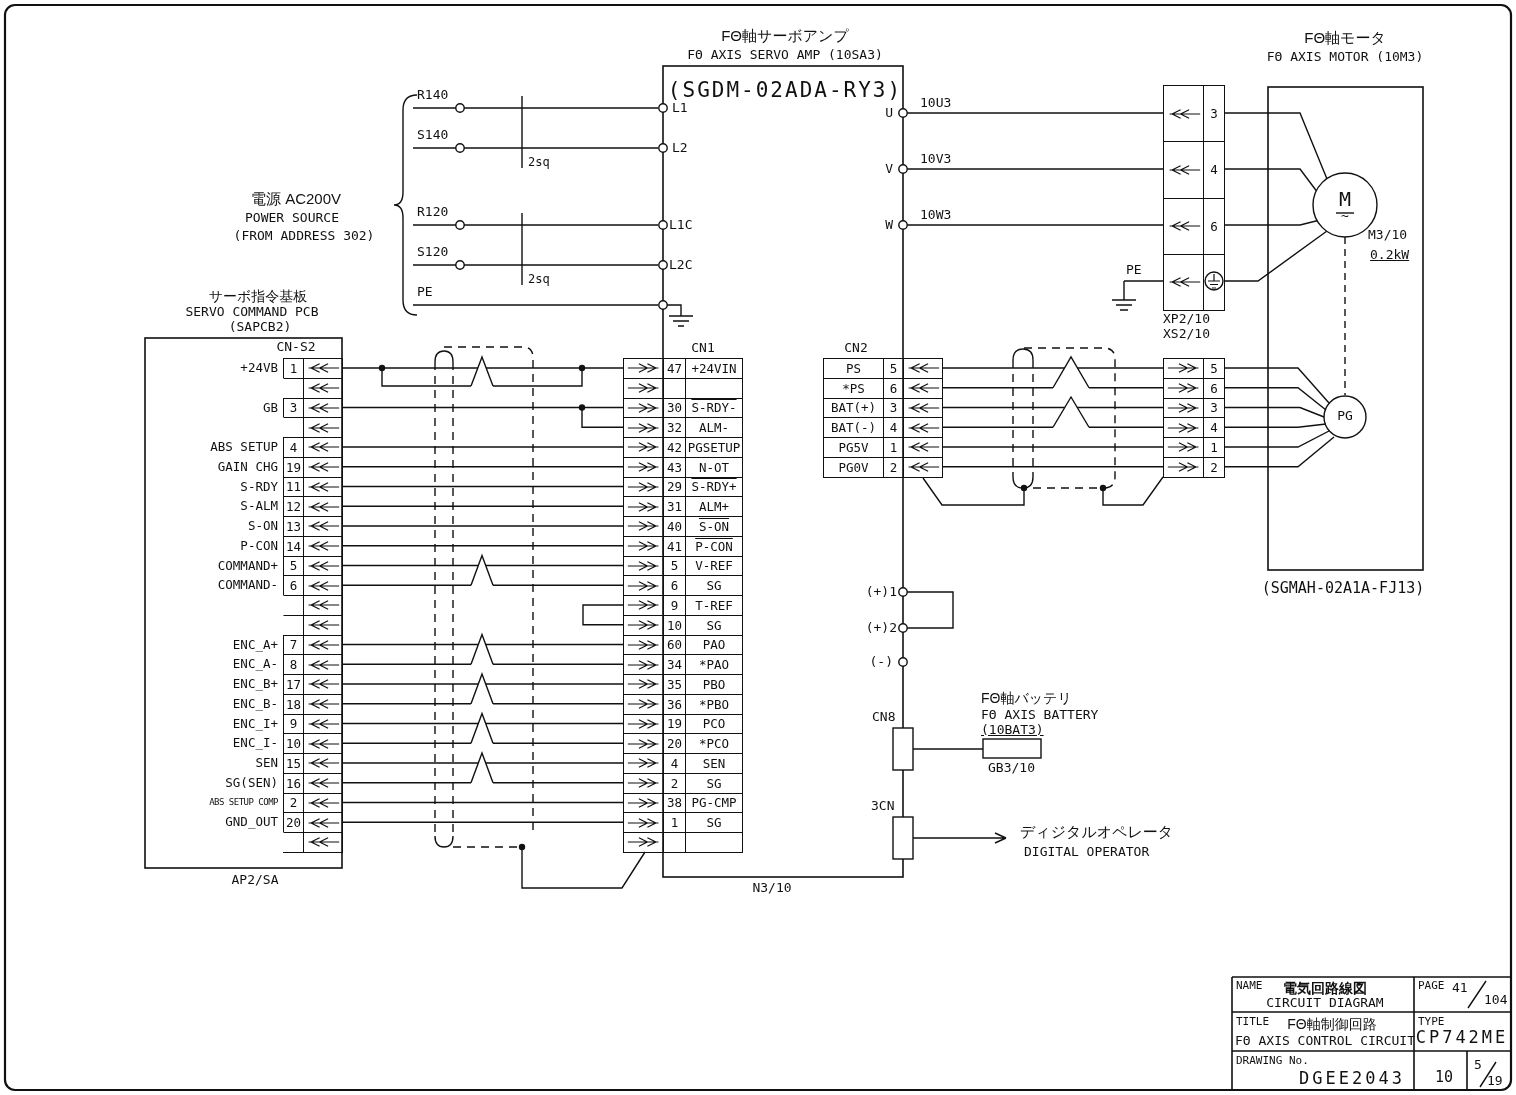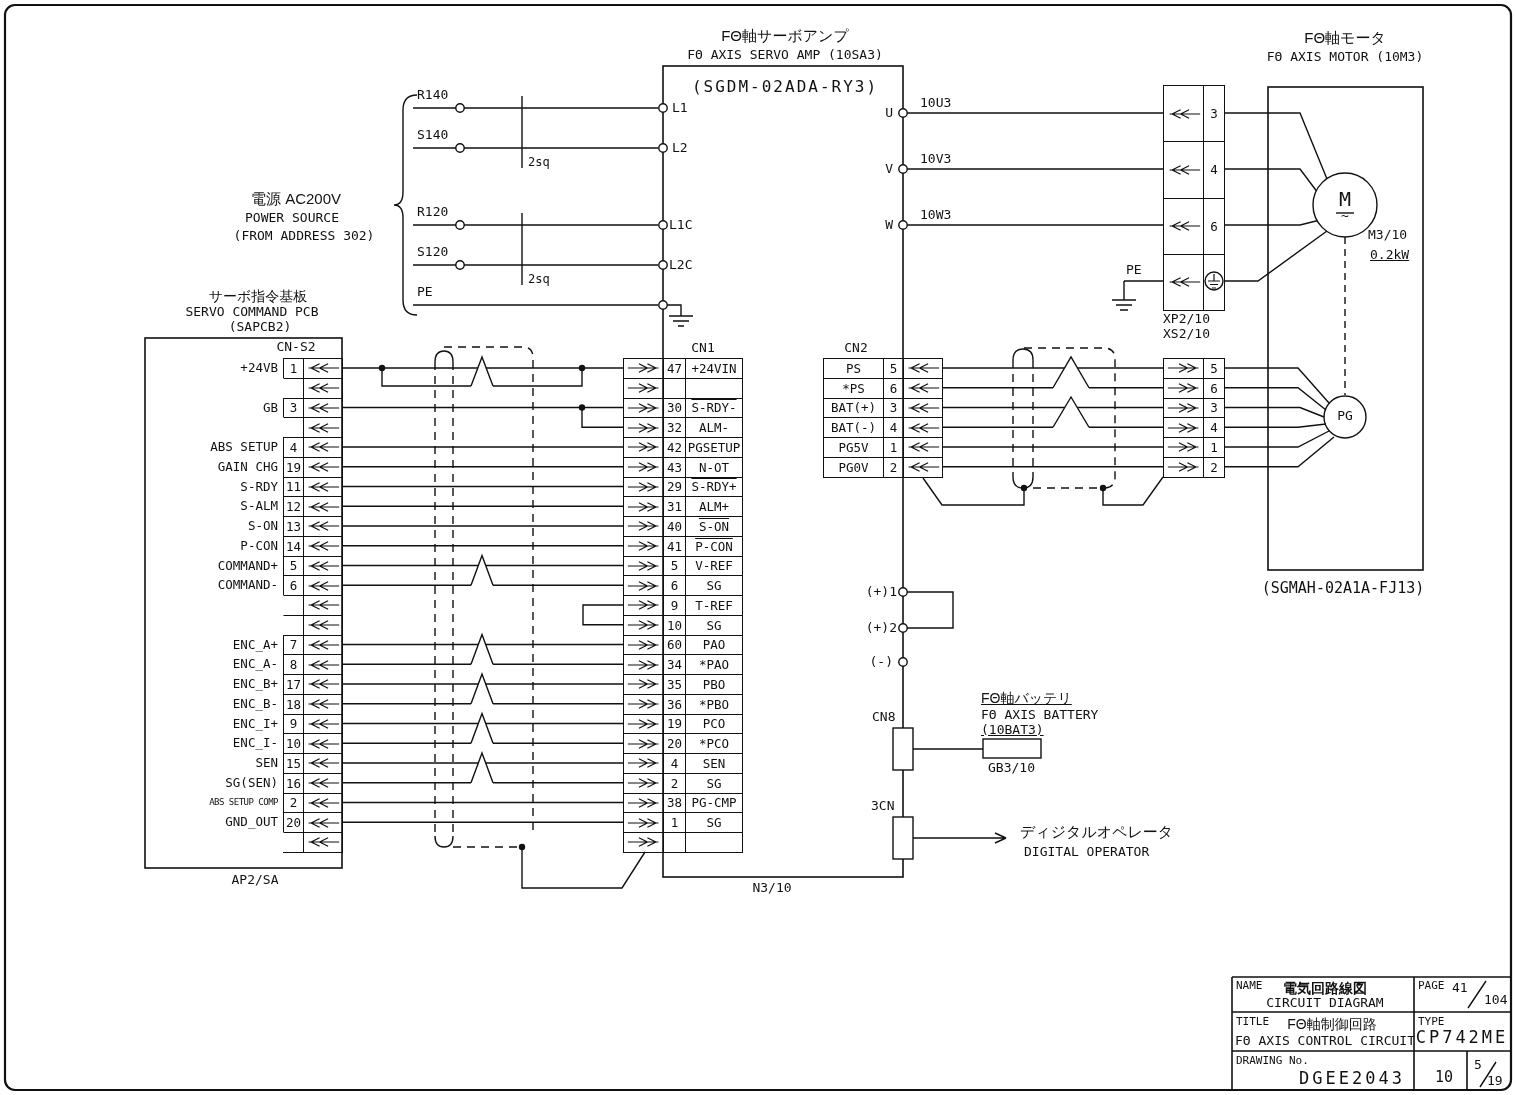--- a/index.html
+++ b/index.html
@@ -4,21 +4,21 @@
 <style>
   html,body{margin:0;padding:0;background:#e8e8e8;}
   .sheet{position:relative;width:1516px;height:1095px;background:#ffffff;overflow:hidden;
          font-family:"DejaVu Sans Mono","Liberation Mono",monospace;color:#111;}
   svg.underlay{position:absolute;left:0;top:0;}
   .lbl{position:absolute;white-space:nowrap;font-size:13px;line-height:1.15;}
   .c{transform:translateX(-50%);}
   .r{transform:translateX(-100%);}
   .jp{font-family:"Liberation Sans",sans-serif;font-size:14px;}
   .f11{font-size:11px;} .f12{font-size:12px;} .f15{font-size:15px;}
-  .f17{font-size:16px;letter-spacing:2px;} .big{font-size:17px;letter-spacing:3px;}
+  .f17{font-size:21px;letter-spacing:2px;} .big{font-size:17px;letter-spacing:3px;}
   .u{text-decoration:underline;}
   .num{letter-spacing:6px;font-size:14px;}
   .numcol{position:absolute;display:flex;flex-direction:column;}
   .numcol div{height:60px;display:flex;align-items:center;}
   
   .grid{position:absolute;display:flex;flex-direction:column;border-bottom:1px solid #111;}
   .crow{display:flex;height:19.75px;box-sizing:border-box;}
   .xrow{height:56.25px;}
   .cell{box-sizing:border-box;border-top:1px solid #111;border-left:1px solid #111;
         display:flex;align-items:center;justify-content:center;font-size:12.5px;}
@@ -853,21 +853,21 @@
 <div class="lbl c" style="left:1345px;top:188px;font-size:20px;">M</div>
 <div class="lbl c" style="left:1345px;top:209px;">~</div>
 <div class="lbl c" style="left:1345px;top:409px;">PG</div>
 <div class="lbl" style="left:1368px;top:228px;">M3/10</div>
 <div class="lbl" style="left:1370px;top:248px;text-decoration:underline;">0.2kW</div>
 
 <div class="lbl r" style="left:897px;top:585px;">(+)1</div>
 <div class="lbl r" style="left:897px;top:621px;">(+)2</div>
 <div class="lbl r" style="left:893px;top:655px;">(-)</div>
 <div class="lbl" style="left:872px;top:710px;">CN8</div>
-<div class="lbl jp" style="left:981px;top:690px;text-decoration:underline;">FΘ軸バッテリ</div>
+<div class="lbl jp" style="left:981px;top:690px;">FΘ軸バッテリ</div>
 <div class="lbl" style="left:981px;top:708px;">FΘ AXIS BATTERY</div>
 <div class="lbl u" style="left:981px;top:723px;">(10BAT3)</div>
 <div class="lbl" style="left:988px;top:761px;">GB3/10</div>
 <div class="lbl" style="left:871px;top:799px;">3CN</div>
 <div class="lbl jp f15" style="left:1020px;top:823px;">ディジタルオペレータ</div>
 <div class="lbl" style="left:1024px;top:845px;">DIGITAL OPERATOR</div>
 
 <div class="lbl f11" style="left:1236px;top:980px;">NAME</div>
 <div class="lbl jp c" style="left:1325px;top:980px;font-weight:bold;">電気回路線図</div>
 <div class="lbl c" style="left:1325px;top:996px;">CIRCUIT DIAGRAM</div>

